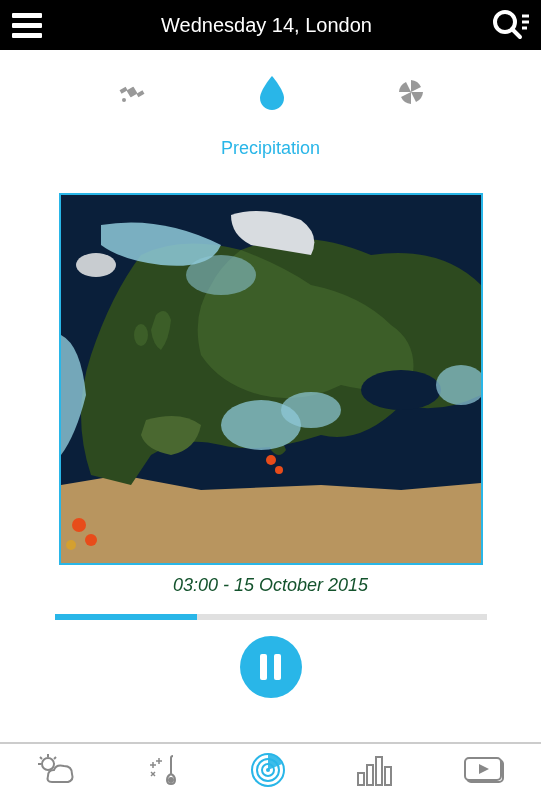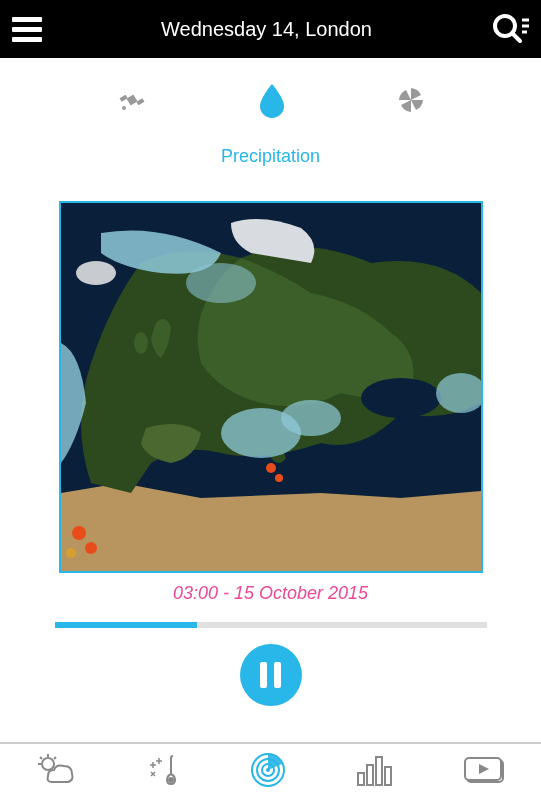--- a/index.html
+++ b/index.html
@@ -5,21 +5,21 @@
   * { margin: 0; padding: 0; box-sizing: border-box; }
   body {
     width: 541px;
     height: 800px;
     font-family: -apple-system, Helvetica, Arial, sans-serif;
     background: #fff;
     overflow: hidden;
     position: relative;
   }
   .header {
-    height: 58px;
+    height: 50px;
     background: #000;
     display: flex;
     align-items: center;
     justify-content: space-between;
     padding: 0 12px;
   }
   .hamburger {
     display: flex;
     flex-direction: column;
     gap: 5px;
@@ -63,21 +63,21 @@
     height: 372px;
     border: 2px solid #29b6e8;
     position: relative;
     overflow: hidden;
   }
   .map-bg {
     position: absolute;
     inset: 0;
   }
   .timestamp {
-    color: #ec4899;
+    color: #14532d;
     font-size: 18px;
     font-style: italic;
     margin-top: 10px;
   }
   .progress {
     width: 432px;
     height: 6px;
     background: #e0e0e0;
     margin-top: 18px;
     position: relative;

